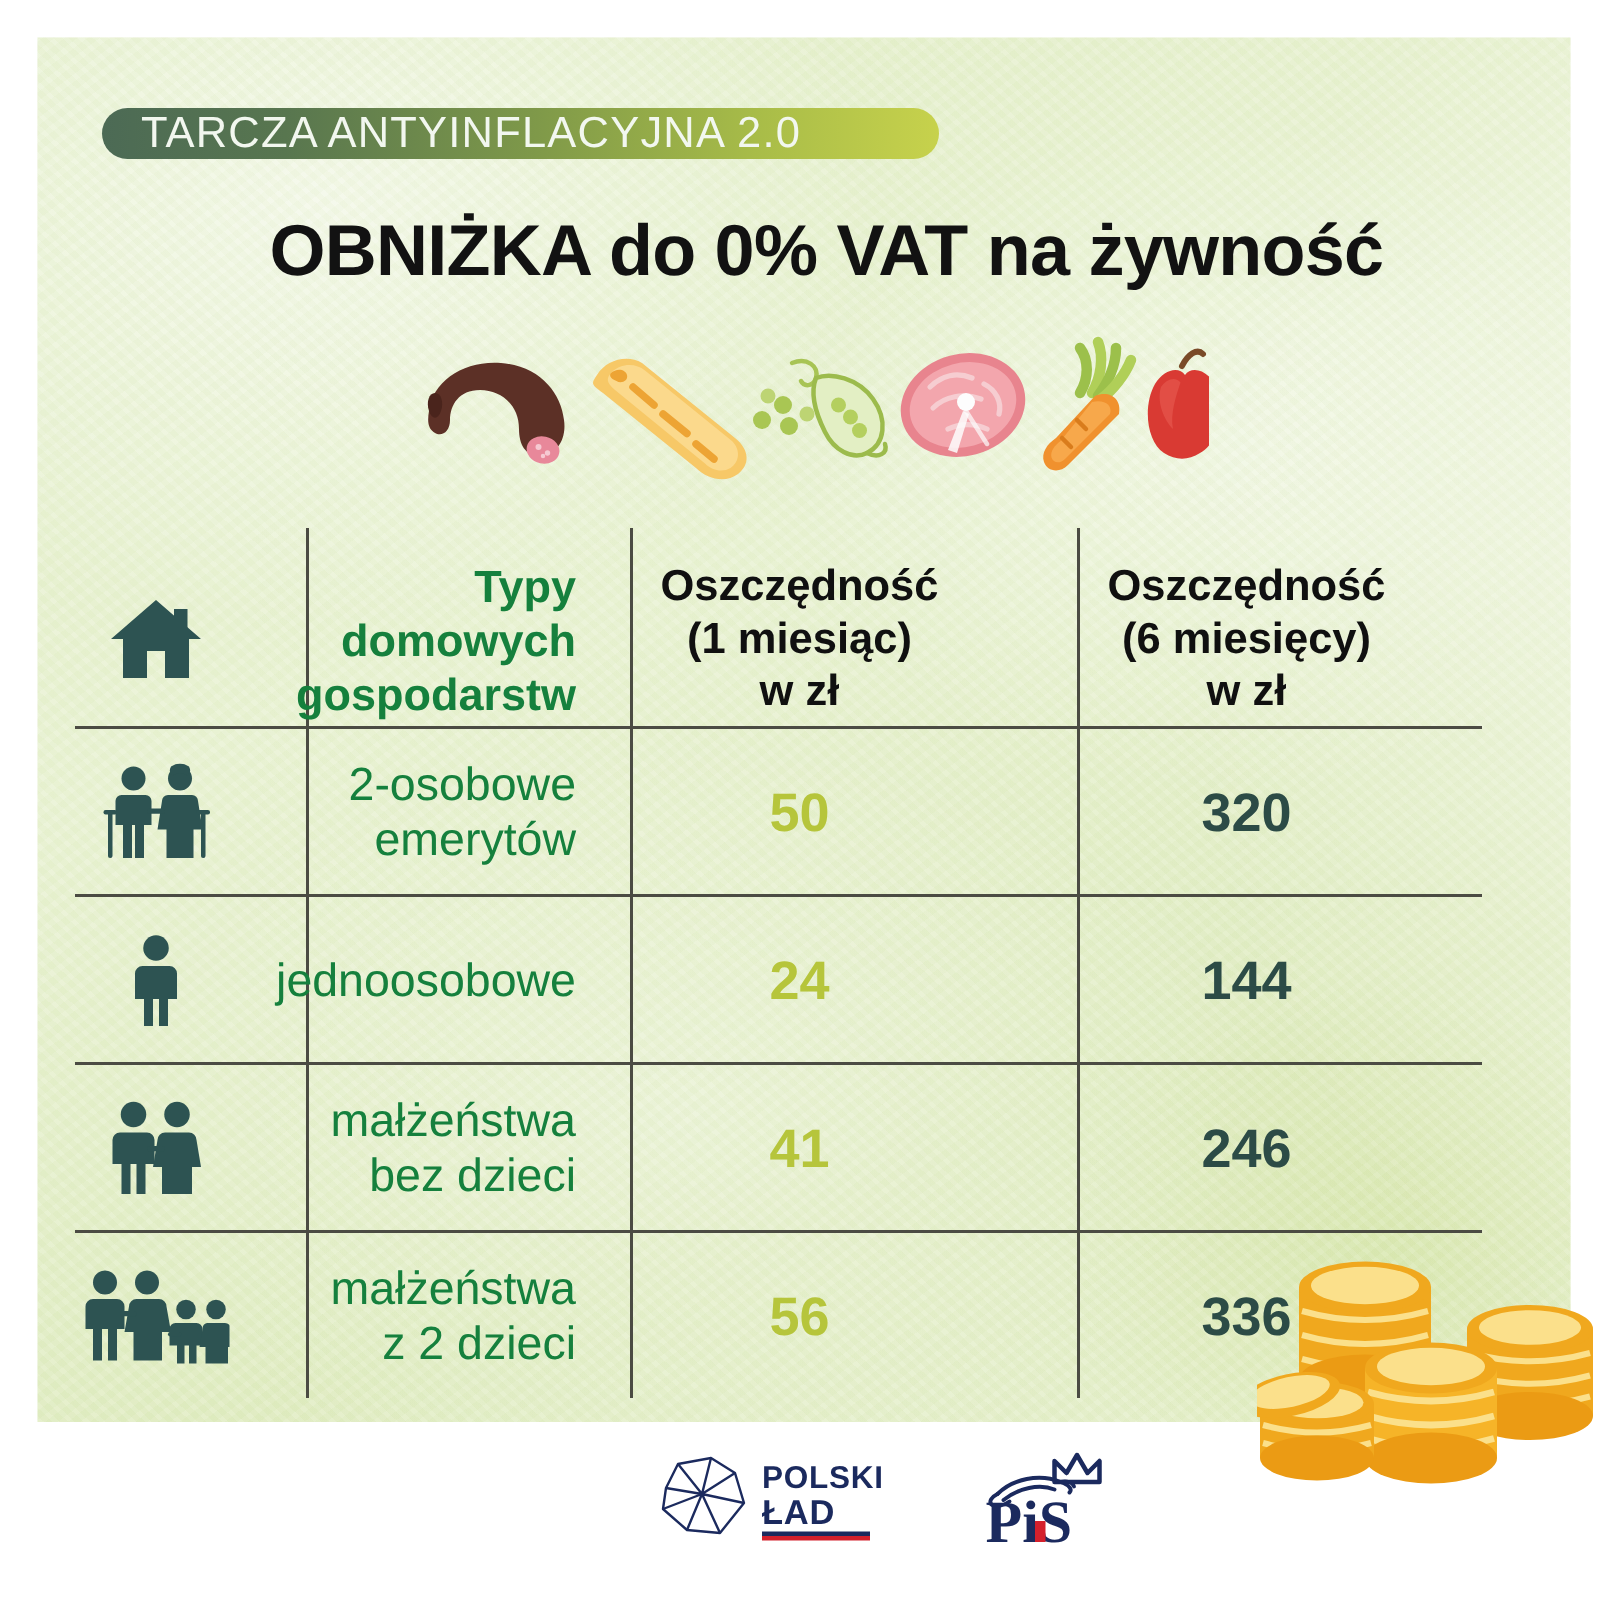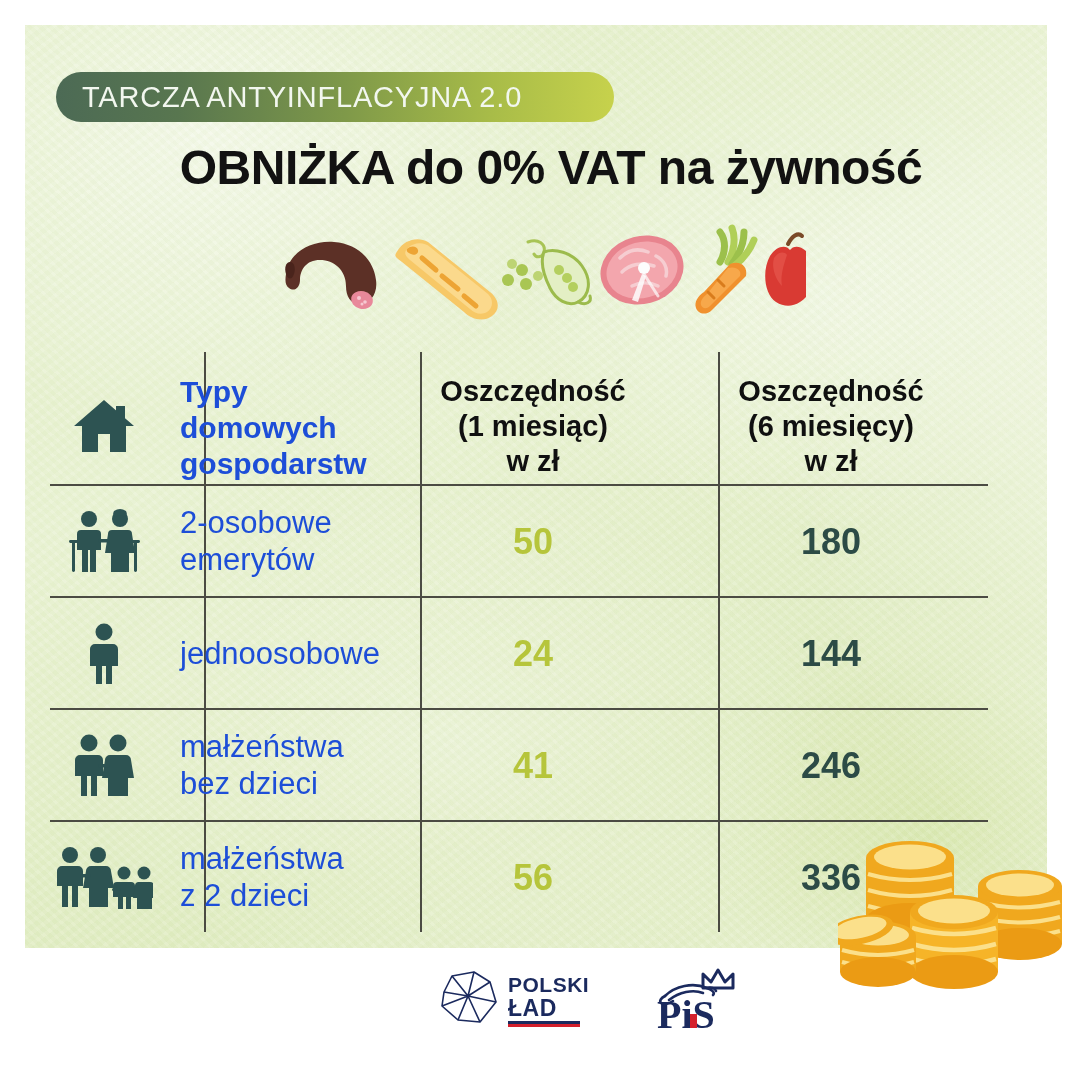--- a/index.html
+++ b/index.html
@@ -39,22 +39,22 @@
     position: absolute; inset: 0;
     background:
       repeating-linear-gradient(43deg, rgba(255,255,255,.10) 0 3px, rgba(190,214,140,.05) 3px 7px),
       repeating-linear-gradient(-37deg, rgba(255,255,255,.07) 0 4px, rgba(180,208,130,.045) 4px 9px);
     opacity: .85;
     pointer-events: none;
   }
 
   
   .banner {
-    position: absolute; left: 56px; top: 72px;
-    width: 558px; height: 50px;
+    position: absolute; left: 68px; top: 72px;
+    width: 558px; height: 34px;
     border-radius: 25px;
     background: linear-gradient(92deg, #4c6a55 0%, #58764f 22%, #7f9949 52%, #a8bc48 78%, #c7d24c 100%);
     display: flex; align-items: center;
   }
   .banner-text {
     color: #f2f7ef;
     font-size: 29px;
     font-weight: 500;
     letter-spacing: 0.8px;
     padding-left: 26px;
@@ -91,23 +91,24 @@
     position: absolute; left: 0; right: -8px; bottom: 0;
     height: 2px; background: #4b4b43;
   }
   .cell-icon {
     width: 108px; min-width: 108px; height: 100%;
     display: flex; align-items: center; justify-content: center;
   }
   .cell-icon svg { display: block; }
   .cell-label {
     flex: 1 1 auto; padding-left: 22px;
-    font-size: 31px; color: #1d4ed8;
+    font-size: 31px; color: #15803d;
     line-height: 1.18;
     font-family: "Liberation Sans", sans-serif;
+    text-align: right;
   }
   .trow.hdr .cell-label {
     font-weight: bold; font-size: 30px; line-height: 1.2;
     padding-top: 8px;
   }
   .cell-v1, .cell-v2 {
     width: 298px; min-width: 298px;
     text-align: center;
     font-size: 34px; font-weight: bold;
     font-family: "Liberation Sans", sans-serif;
@@ -269,21 +270,21 @@
             <rect x="63" y="31" width="9" height="3" rx="1.4"></rect>
             <rect x="30" y="30" width="12" height="3.5" rx="1.7"></rect>
           </g>
         </svg>
       </div>
       <div class="cell-label">
         <div>2-osobowe</div>
         <div>emerytów</div>
       </div>
       <div class="cell-v1">50</div>
-      <div class="cell-v2">180</div>
+      <div class="cell-v2">320</div>
       <div class="rule"></div>
     </div>
 
     <div class="trow body">
       <div class="cell-icon">
         <svg width="40" height="62" viewBox="0 0 40 62" xmlns="http://www.w3.org/2000/svg">
           <g fill="#2d5352">
             <circle cx="20" cy="9" r="8.5"></circle>
             <path d="M11 21 h18 a5 5 0 0 1 5 5 v17 h-6 v18 h-6 v-18 h-4 v18 h-6 v-18 h-6 v-17 a5 5 0 0 1 5 -5 z"></path>
           </g>

